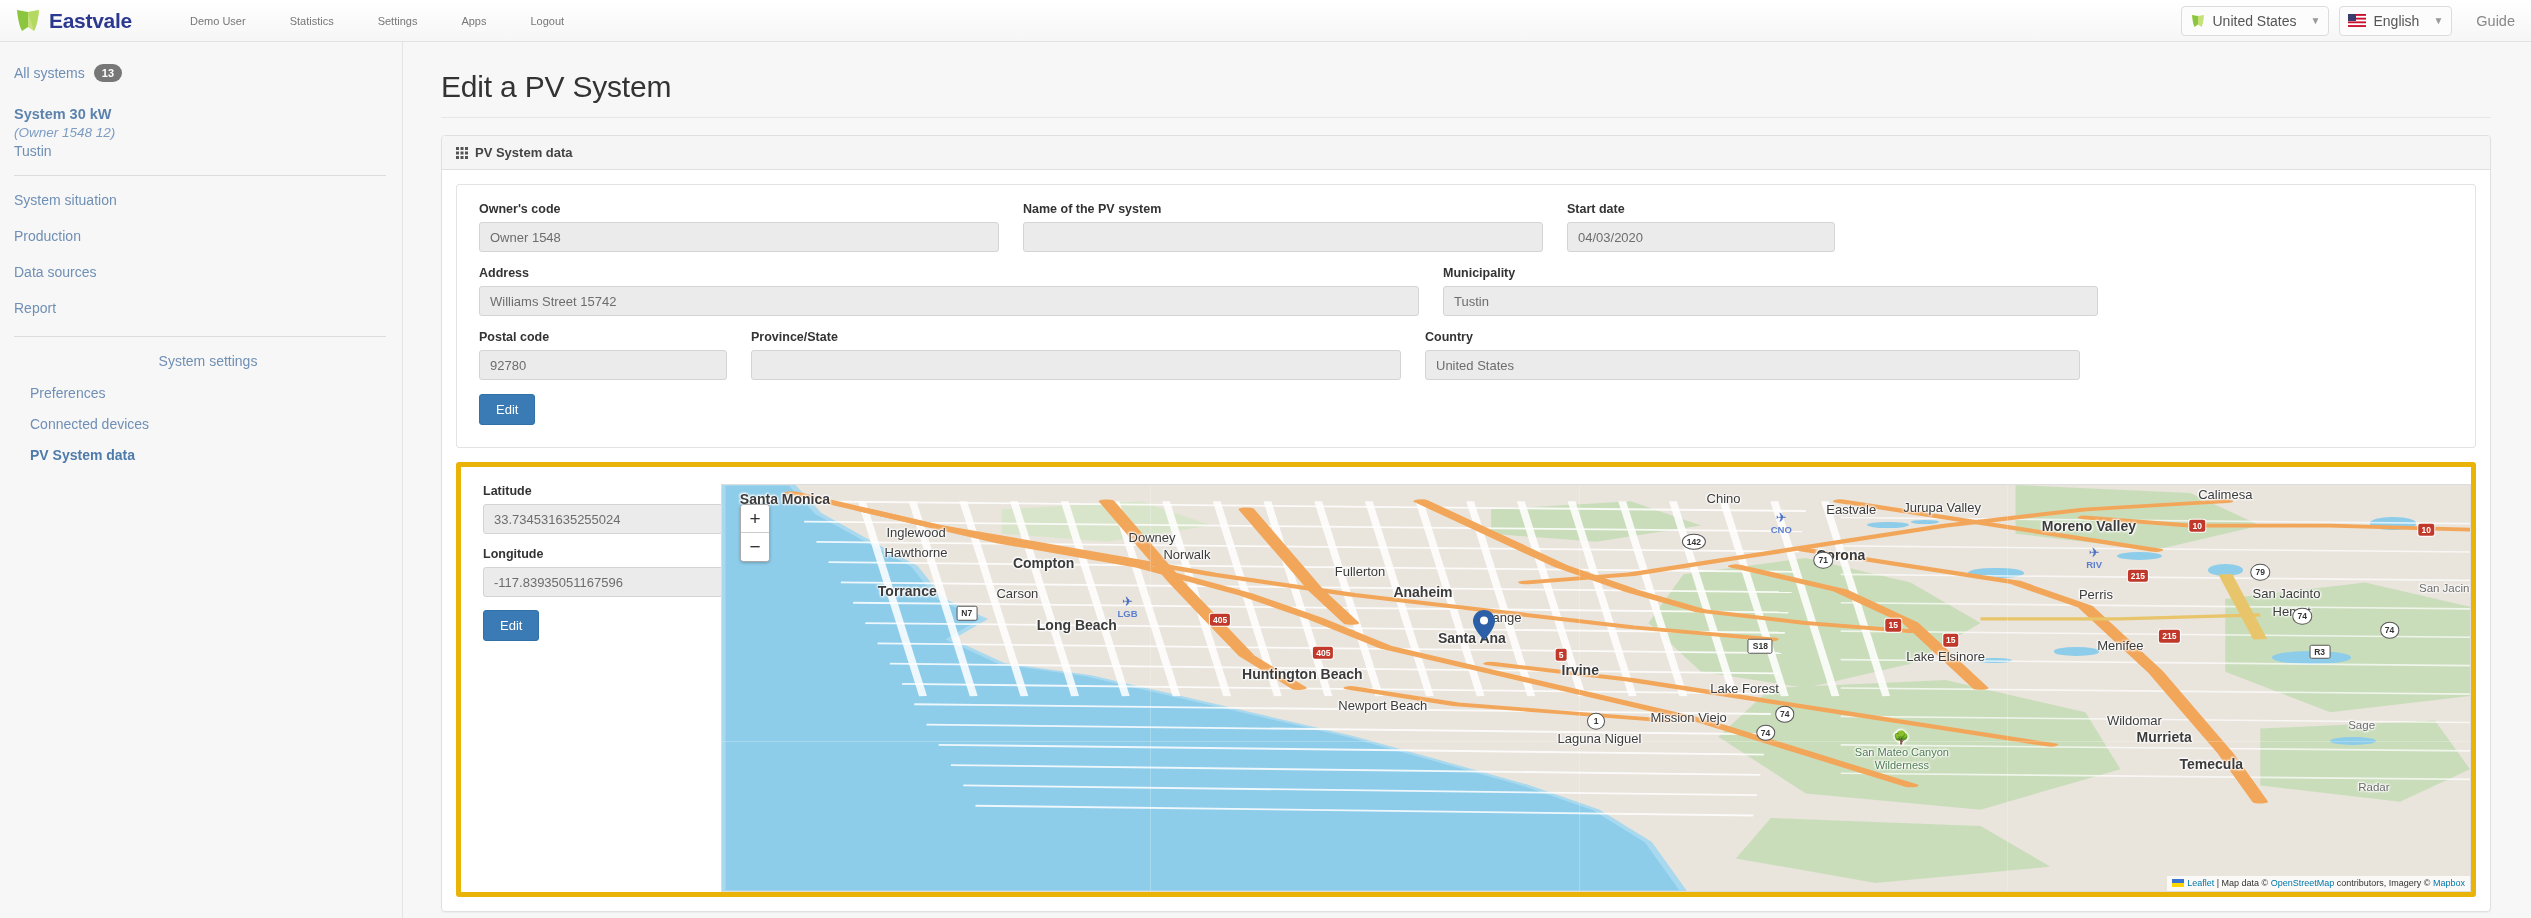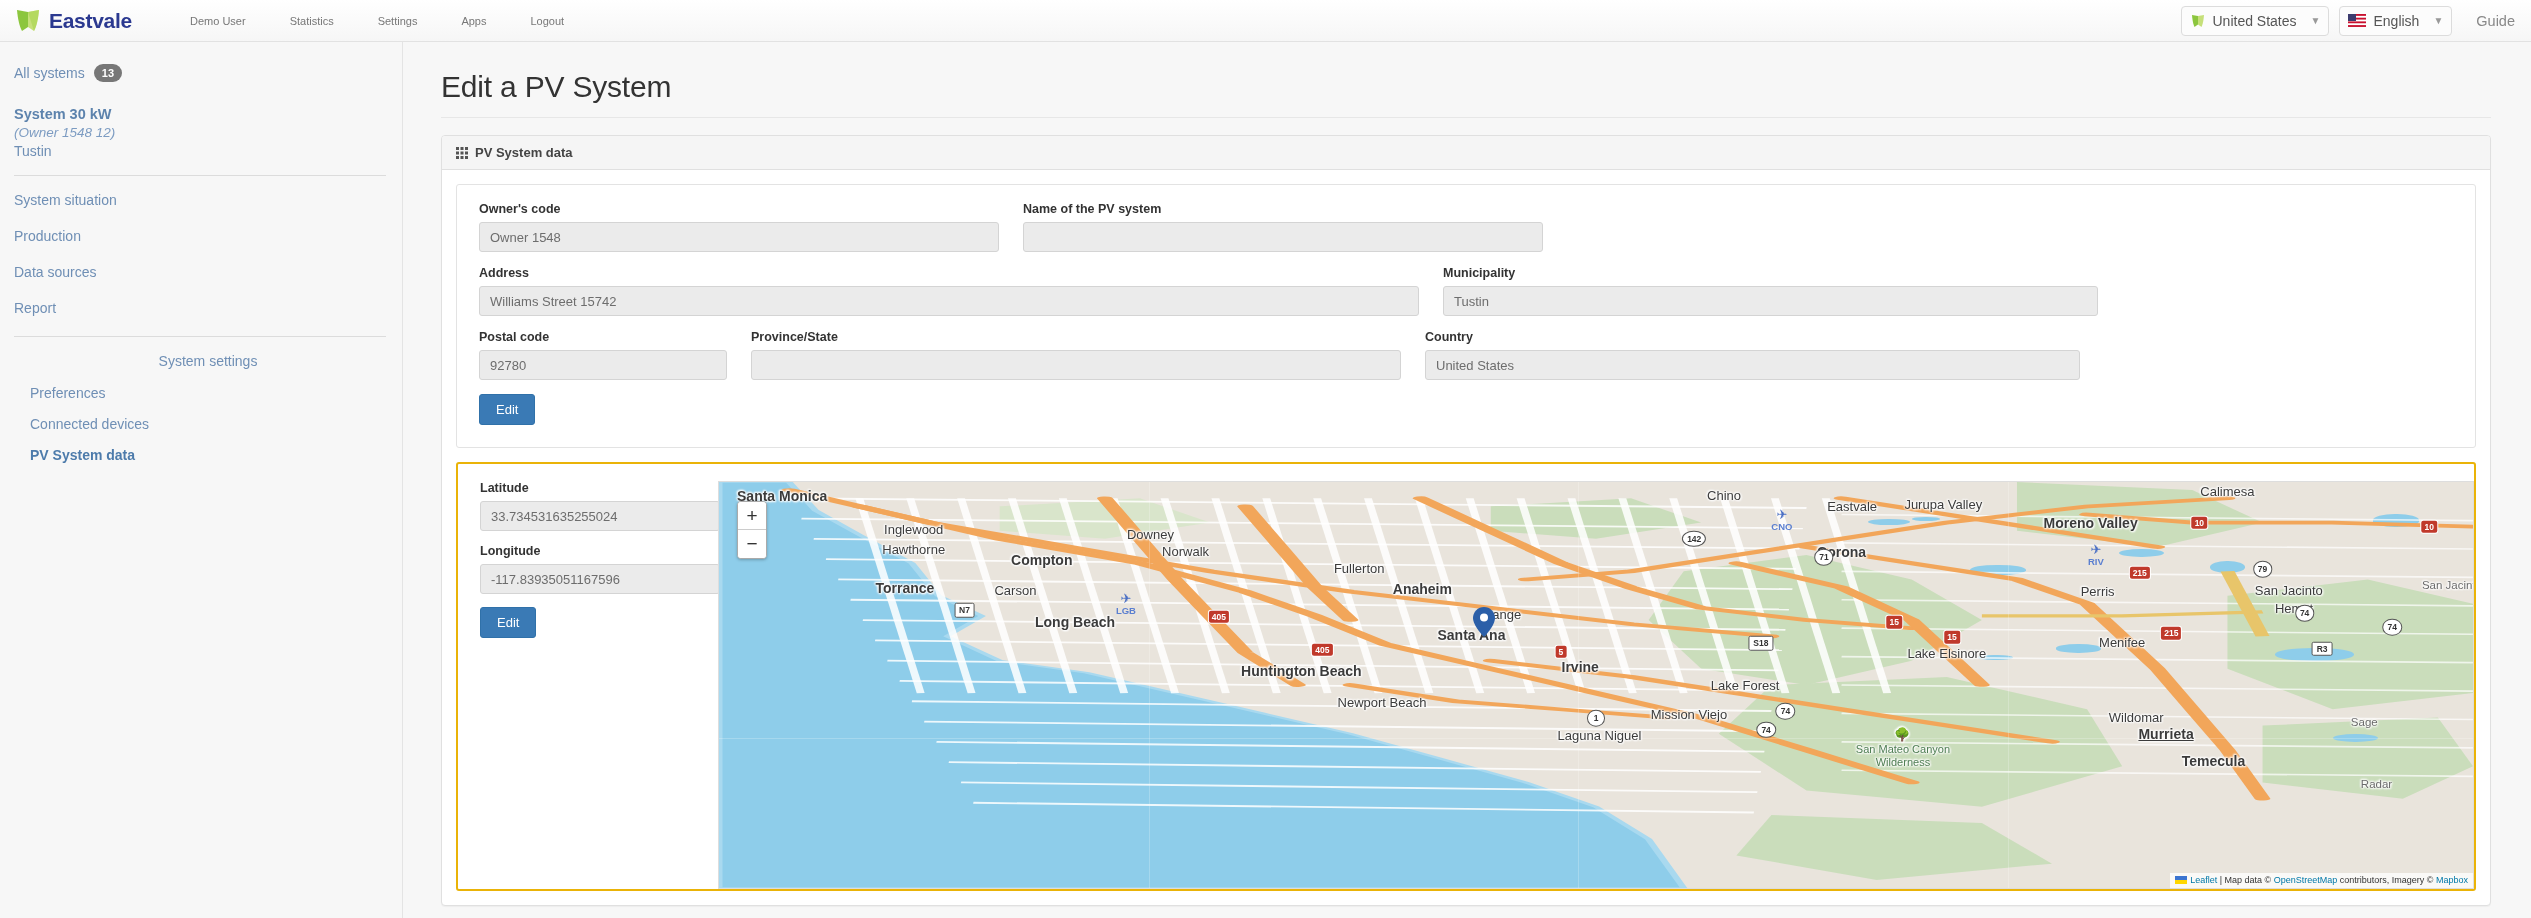--- a/index.html
+++ b/index.html
@@ -251,20 +251,24 @@
       <div class="inner-box">
         <div class="form-row">
           <div class="fg" style="width:520px">
             <label>Owner's code</label>
             <input class="finput" type="text" readonly="" value="Owner 1548" style="">
           </div>
           <div class="fg" style="width:520px">
             <label>Name of the PV system</label>
             <input class="finput" type="text" readonly="" value="" style="">
           </div>
+          <div class="fg" style="width:268px">
+            <label>Start date</label>
+            <input class="finput" type="text" readonly="" value="04/03/2020" style="">
+          </div>
         </div>
 
         <div class="form-row">
           <div class="fg" style="width:940px">
             <label>Address</label>
             <input class="finput" type="text" readonly="" value="Williams Street 15742" style="">
           </div>
           <div class="fg" style="width:655px">
             <label>Municipality</label>
             <input class="finput" type="text" readonly="" value="Tustin" style="">
@@ -282,21 +286,21 @@
           </div>
           <div class="fg" style="width:655px">
             <label>Country</label>
             <input class="finput" type="text" readonly="" value="United States" style="">
           </div>
         </div>
 
         <button class="btn-edit">Edit</button>
       </div>
 
-      <div class="inner-box" style="padding:17px 0 0 0;border:2px solid #eab308;margin-bottom:0">
+      <div class="inner-box" style="padding:17px 0 0 0;border:5px solid #eab308;margin-bottom:0">
         <div id="lower">
           <div id="latlon-box" style="padding-left:22px">
             <div class="fg">
               <label>Latitude</label>
               <input class="finput" type="text" readonly="" value="33.734531635255024" style="">
             </div>
             <div class="fg">
               <label>Longitude</label>
               <input class="finput" type="text" readonly="" value="-117.83935051167596" style="">
             </div>
@@ -421,21 +425,21 @@
                 <div class="maplabel lbl-mid" style="left: 86%; top: 2.2%;">Calimesa</div>
                 <div class="maplabel lbl-major" style="left: 78.2%; top: 10.2%;">Moreno Valley</div>
                 <div class="maplabel lbl-major" style="left: 64%; top: 17.3%;">Corona</div>
                 <div class="maplabel lbl-mid" style="left: 78.6%; top: 26.9%;">Perris</div>
                 <div class="maplabel lbl-mid" style="left: 89.5%; top: 26.5%;">San Jacinto</div>
                 <div class="maplabel lbl-mid" style="left: 89.8%; top: 31.1%;">Hemet</div>
                 <div class="maplabel lbl-mid" style="left: 80%; top: 39.5%;">Menifee</div>
                 <div class="maplabel lbl-mid" style="left: 70%; top: 42%;">Lake Elsinore</div>
                 <div class="maplabel lbl-minor" style="left: 98.8%; top: 25.3%;">San Jacinto</div>
                 <div class="maplabel lbl-mid" style="left: 80.8%; top: 58%;">Wildomar</div>
-                <div class="maplabel lbl-major" style="left: 82.5%; top: 62.1%; text-decoration: underline;">Murrieta</div>
+                <div class="maplabel lbl-major" style="left: 82.5%; top: 62.1%;">Murrieta</div>
                 <div class="maplabel lbl-major" style="left: 85.2%; top: 68.8%;">Temecula</div>
                 <div class="maplabel lbl-minor" style="left: 93.8%; top: 59%;">Sage</div>
                 <div class="maplabel lbl-minor" style="left: 94.5%; top: 74.5%;">Radar</div>
                 <div class="maplabel lbl-green" style="left: 67.5%; top: 65.5%;"><span style="font-size:13px">🌳</span><br>San Mateo Canyon<br>Wilderness</div>
                 <div class="shield red" style="left: 28.5%; top: 33.2%;">405</div>
                 <div class="shield red" style="left: 34.4%; top: 41.3%;">405</div>
                 <div class="shield red" style="left: 48%; top: 41.8%;">5</div>
                 <div class="shield state" style="left: 55.6%; top: 14%;">142</div>
                 <div class="shield state" style="left: 63%; top: 18.5%;">71</div>
                 <div class="shield state" style="left: 88%; top: 21.5%;">79</div>

